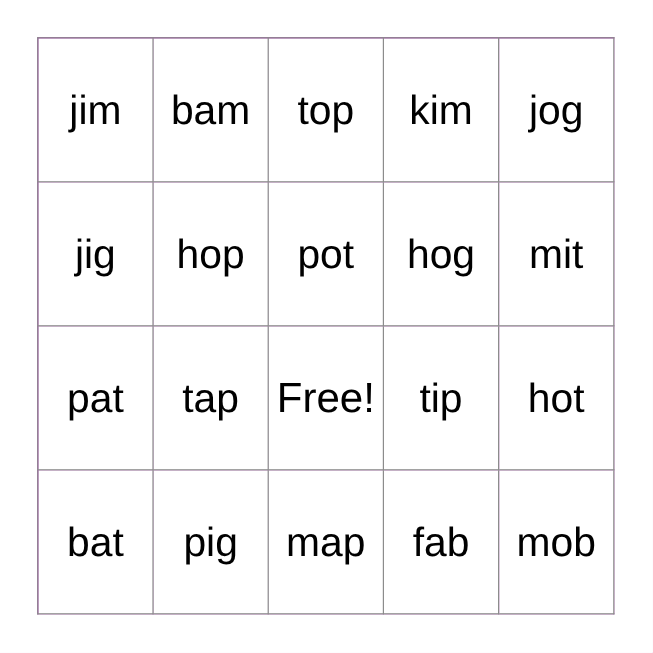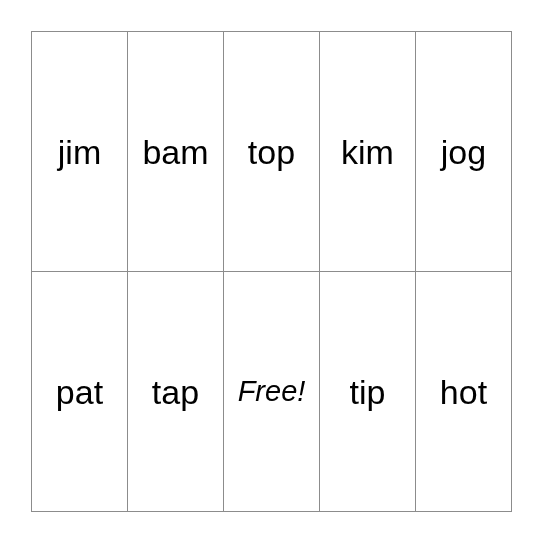--- a/index.html
+++ b/index.html
@@ -50,22 +50,21 @@
     display: block;
     font-family: "Liberation Sans", sans-serif;
     font-size: 34px;
     font-weight: 400;
     line-height: 1;
     color: #000000;
     letter-spacing: 0px;
     white-space: nowrap;
   }
   .cell-free .cell-text {
-    font-size: 29px;
-    font-style: italic;
+    font-size: 35px;
   }
 </style>
 </head>
 <body>
 
 <div id="card-root">
   <table class="bingo-card">
     <tbody>
 
       <tr class="bingo-row">
@@ -79,36 +78,70 @@
           <span class="cell-text">top</span>
         </td>
         <td class="bingo-cell">
           <span class="cell-text">kim</span>
         </td>
         <td class="bingo-cell">
           <span class="cell-text">jog</span>
         </td>
       </tr>
 
+      <tr class="bingo-row">
+        <td class="bingo-cell">
+          <span class="cell-text">jig</span>
+        </td>
+        <td class="bingo-cell">
+          <span class="cell-text">hop</span>
+        </td>
+        <td class="bingo-cell">
+          <span class="cell-text">pot</span>
+        </td>
+        <td class="bingo-cell">
+          <span class="cell-text">hog</span>
+        </td>
+        <td class="bingo-cell">
+          <span class="cell-text">mit</span>
+        </td>
+      </tr>
 
       <tr class="bingo-row">
         <td class="bingo-cell">
           <span class="cell-text">pat</span>
         </td>
         <td class="bingo-cell">
           <span class="cell-text">tap</span>
         </td>
         <td class="bingo-cell cell-free">
           <span class="cell-text">Free!</span>
         </td>
         <td class="bingo-cell">
           <span class="cell-text">tip</span>
         </td>
         <td class="bingo-cell">
           <span class="cell-text">hot</span>
         </td>
       </tr>
 
+      <tr class="bingo-row">
+        <td class="bingo-cell">
+          <span class="cell-text">bat</span>
+        </td>
+        <td class="bingo-cell">
+          <span class="cell-text">pig</span>
+        </td>
+        <td class="bingo-cell">
+          <span class="cell-text">map</span>
+        </td>
+        <td class="bingo-cell">
+          <span class="cell-text">fab</span>
+        </td>
+        <td class="bingo-cell">
+          <span class="cell-text">mob</span>
+        </td>
+      </tr>
 
 
     </tbody>
   </table>
 </div>
 
 </body></html>

